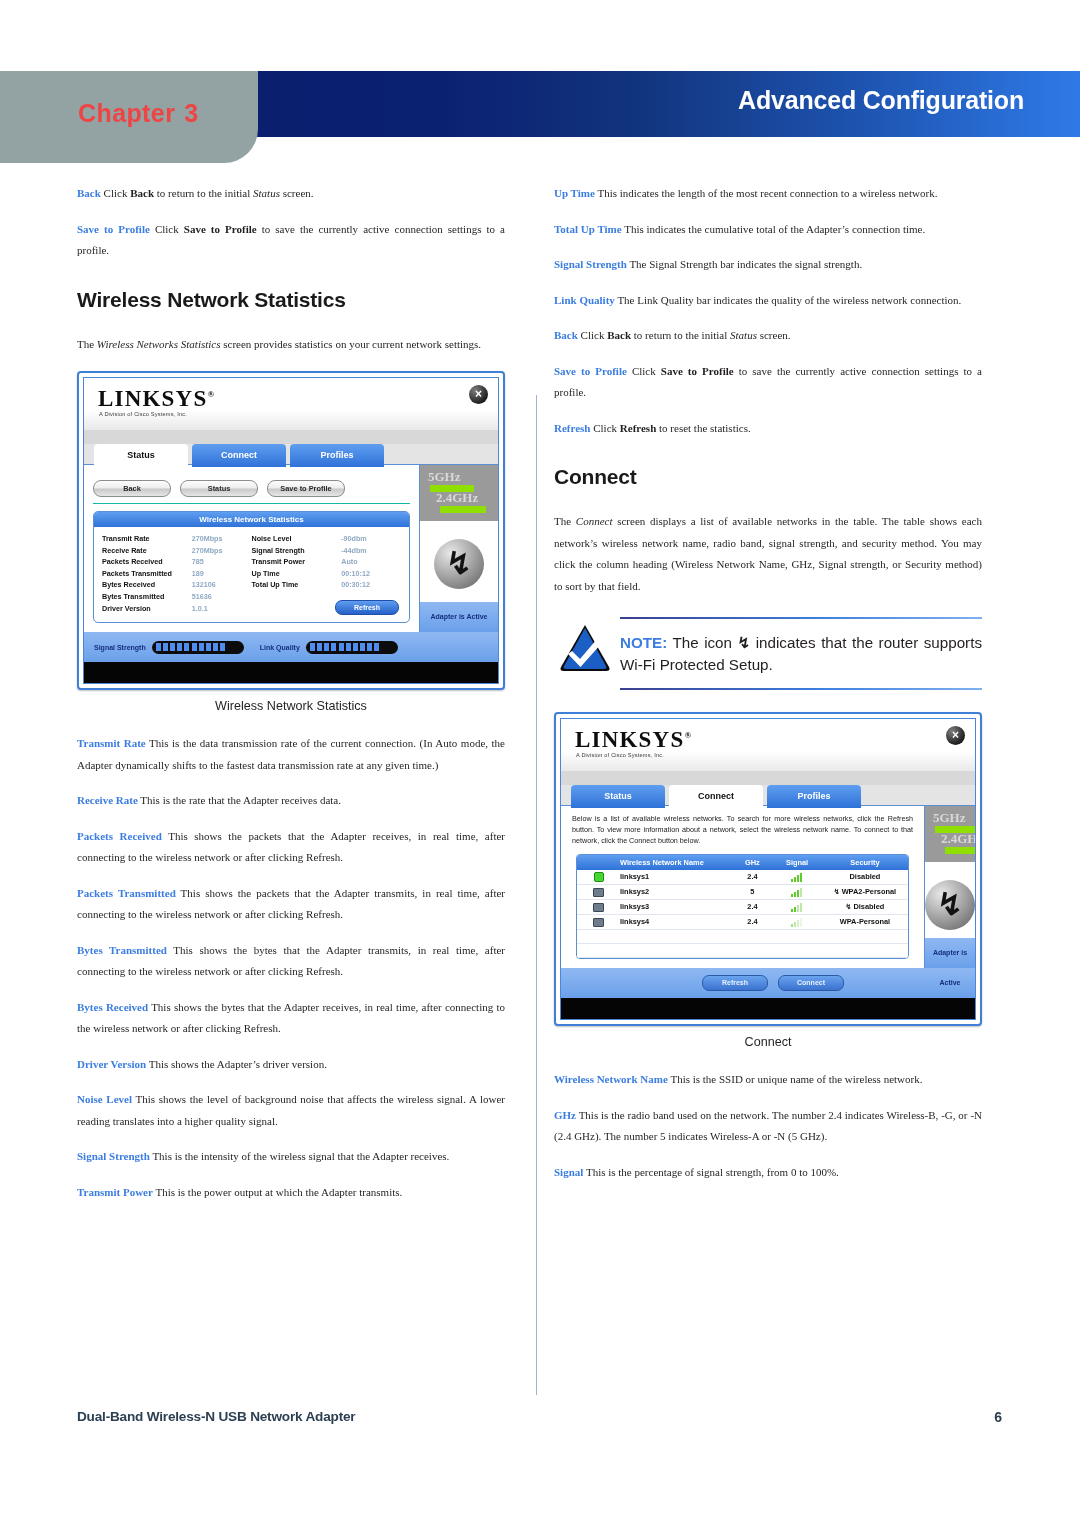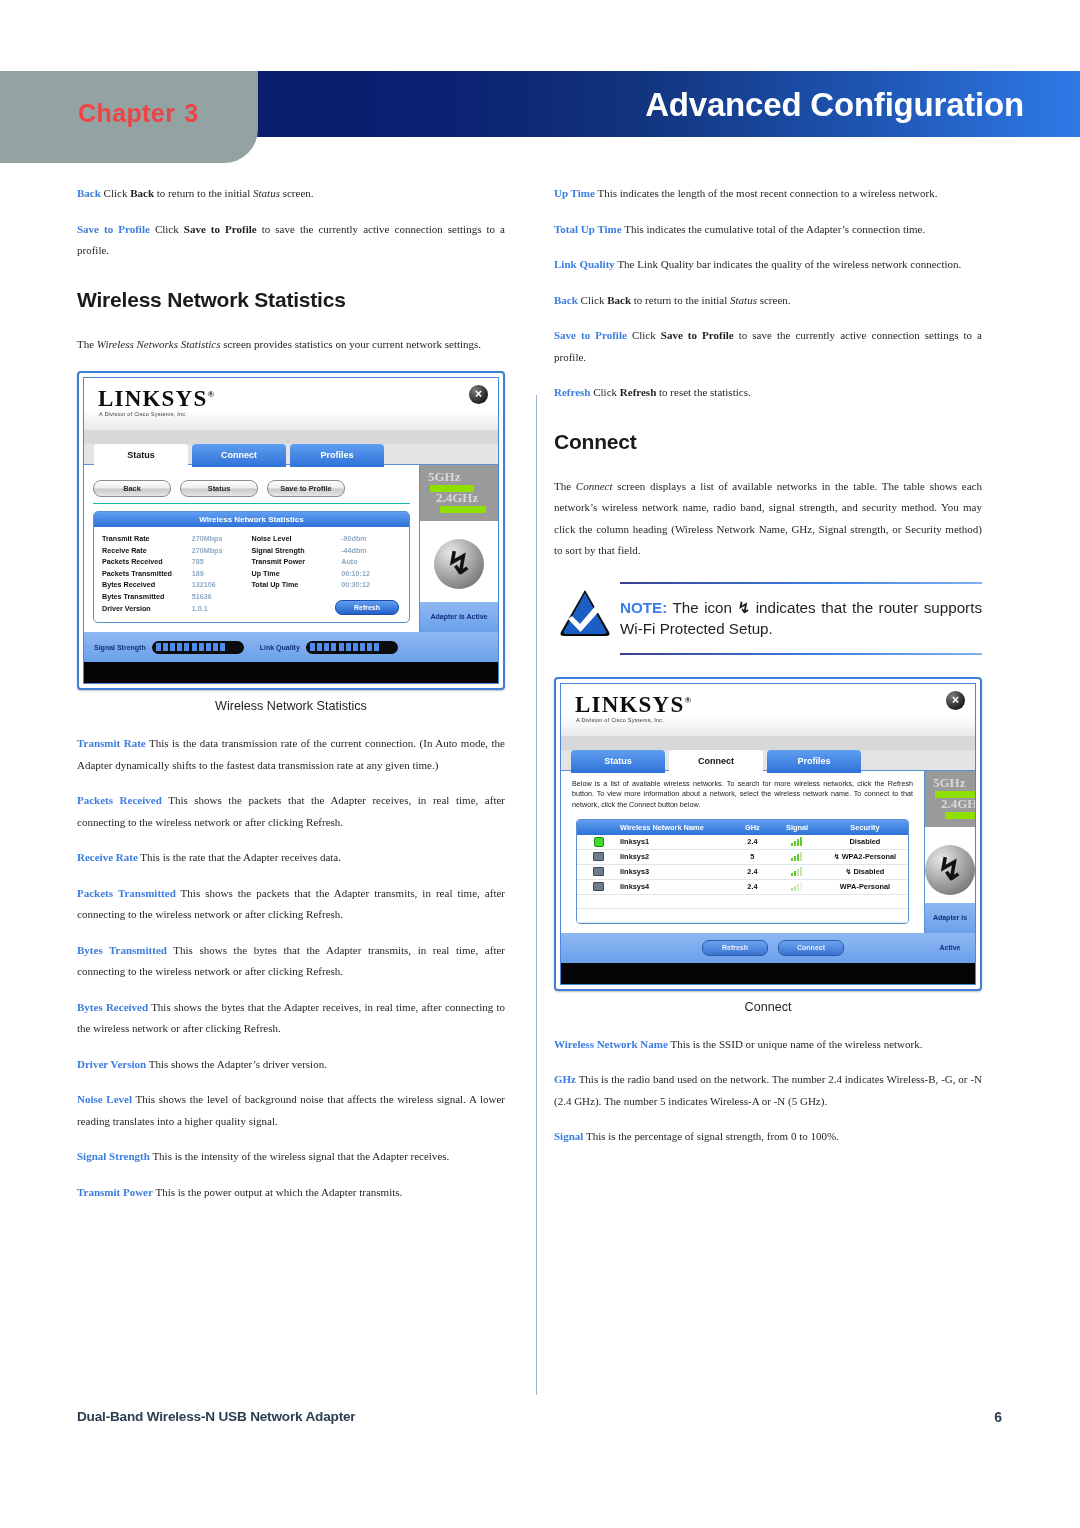--- a/index.html
+++ b/index.html
@@ -41,21 +41,21 @@
     position: absolute;
     left: 248px; top: 71px;
     width: 832px; height: 66px;
     background: linear-gradient(to right, #0a1f6e 0%, #0a2070 22%, #12357f 48%, #1f57b5 76%, #2f7ae8 100%);
     z-index: 3;
   }
   .title-bar-text {
     position: absolute;
     right: 56px;
     top: 86px;
-    font-size: 33px;
+    font-size: 25px;
     font-weight: bold;
     color: #ffffff;
     letter-spacing: -0.2px;
     white-space: nowrap;
     z-index: 5;
   }
 
   
   .col {
     position: absolute;
@@ -627,23 +627,23 @@
           </span>
       </div>
       <div class="shot-blackbar"></div>
     </div>
   </div>
 
   <div class="caption">Wireless Network Statistics</div>
 
   <p class="para"><span class="term">Transmit Rate</span><span>  This is the data transmission rate of the current connection. (In Auto mode, the Adapter dynamically shifts to the fastest data transmission rate at any given time.)</span></p>
 
+  <p class="para"><span class="term">Receive Rate</span><span> This is the rate that the Adapter receives data.</span></p>
+
   <p class="para"><span class="term">Packets Received</span><span> This shows the packets that the Adapter receives, in real time, after connecting to the wireless network or after clicking Refresh.</span></p>
-
-  <p class="para"><span class="term">Receive Rate</span><span> This is the rate that the Adapter receives data.</span></p>
 
   <p class="para"><span class="term">Packets Transmitted</span><span> This shows the packets that the Adapter transmits, in real time, after connecting to the wireless network or after clicking Refresh.</span></p>
 
   <p class="para"><span class="term">Bytes Transmitted</span><span>  This shows the bytes that the Adapter transmits, in real time, after connecting to the wireless network or after clicking Refresh.</span></p>
 
   <p class="para"><span class="term">Bytes Received</span><span> This shows the bytes that the Adapter receives, in real time, after connecting to the wireless network or after clicking Refresh.</span></p>
 
   <p class="para"><span class="term">Driver Version</span><span>  This shows the Adapter’s driver version.</span></p>
 
   <p class="para"><span class="term">Noise Level</span><span>  This shows the level of background noise that affects the wireless signal. A lower reading translates into a higher quality signal.</span></p>
@@ -652,20 +652,21 @@
 
   <p class="para"><span class="term">Transmit Power</span><span> This is the power output at which the Adapter transmits.</span></p>
 </div>
 
 <div class="col col-right">
 
   <p class="para"><span class="term">Up Time</span><span>  This indicates the length of the most recent connection to a wireless network.</span></p>
 
   <p class="para"><span class="term">Total Up Time</span><span>  This indicates the cumulative total of the Adapter’s connection time.</span></p>
 
+  <p class="para"><span class="term">Signal Strength</span><span>  The Signal Strength bar indicates the signal strength.</span></p>
 
   <p class="para"><span class="term">Link Quality</span><span>  The Link Quality bar indicates the quality of the wireless network connection.</span></p>
 
   <p class="para"><span class="term">Back</span><span>  Click <span class="b">Back</span> to return to the initial <span class="i">Status</span> screen.</span></p>
 
 
   <p class="para"><span class="term">Save to Profile</span><span>  Click <span class="b">Save to Profile</span> to save the currently active connection settings to a profile.</span></p>
 
   <p class="para"><span class="term">Refresh</span><span>  Click <span class="b">Refresh</span> to reset the statistics.</span></p>
 

